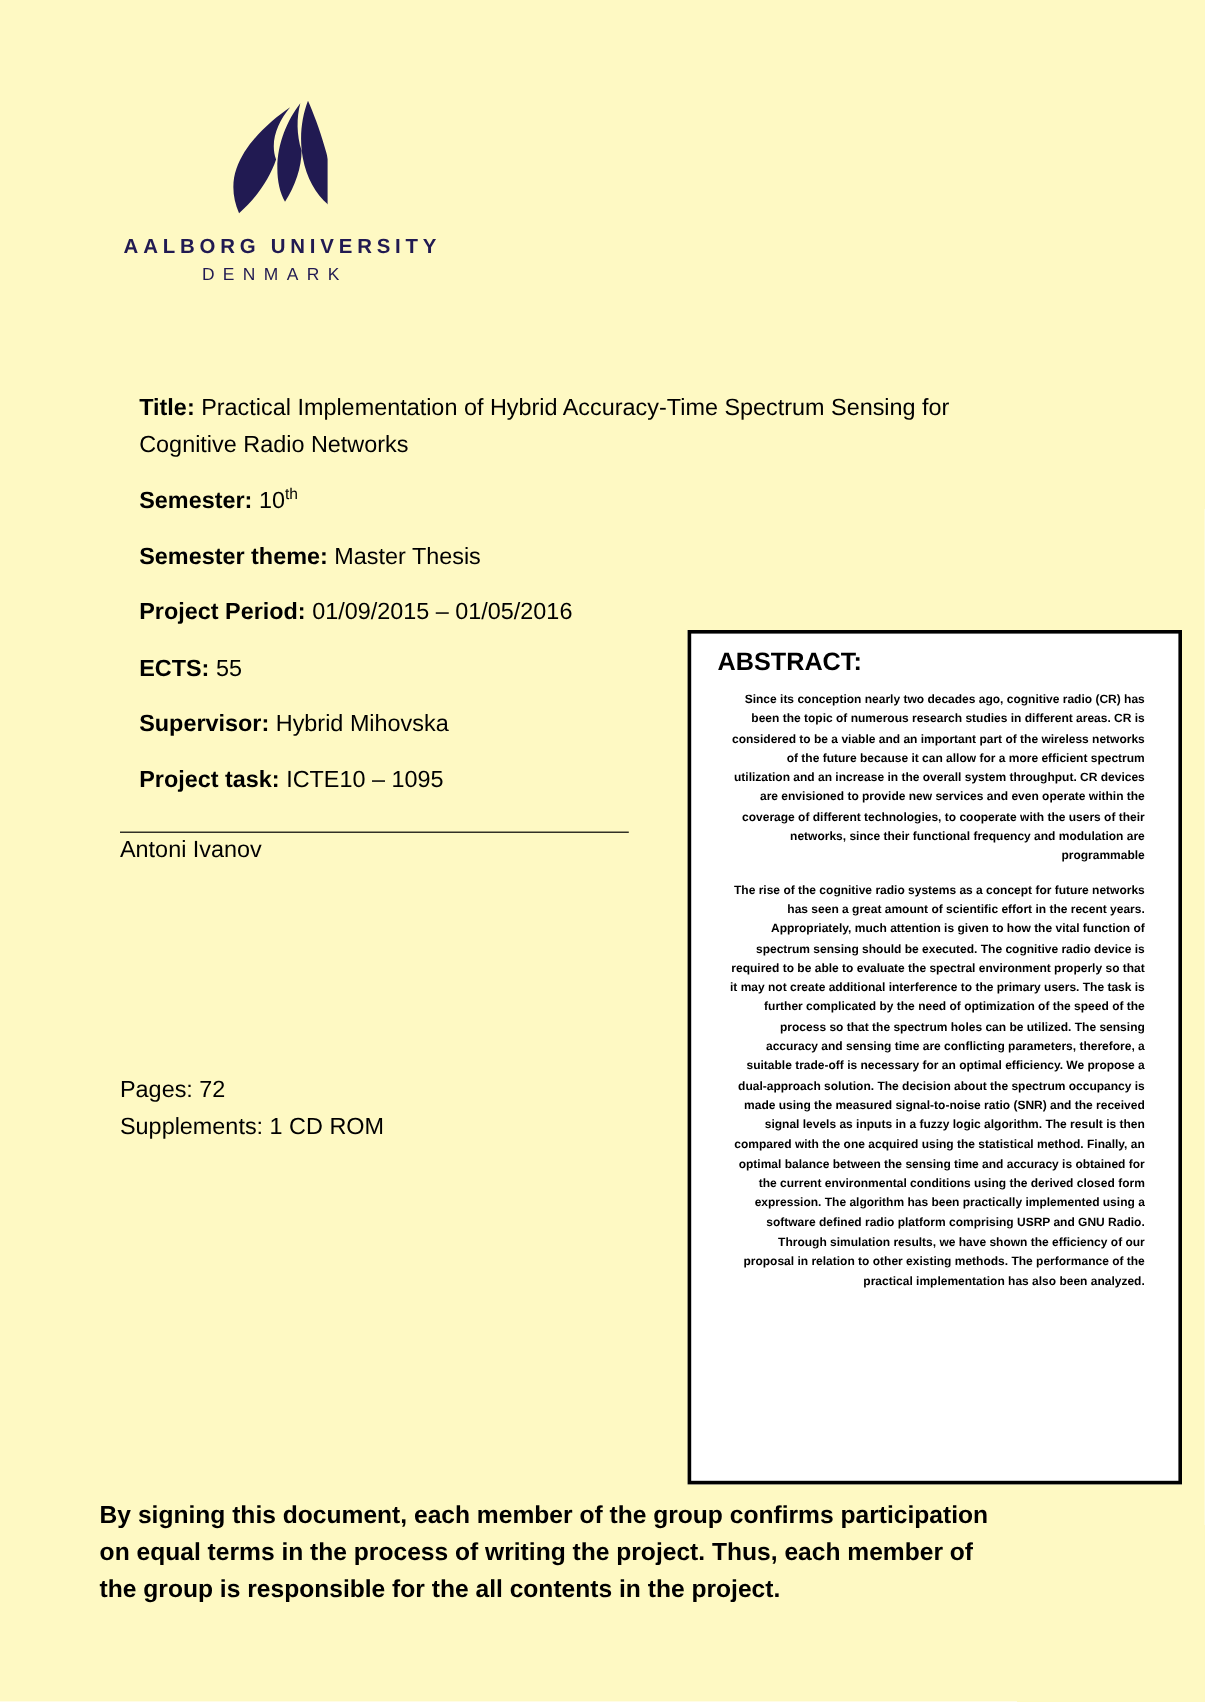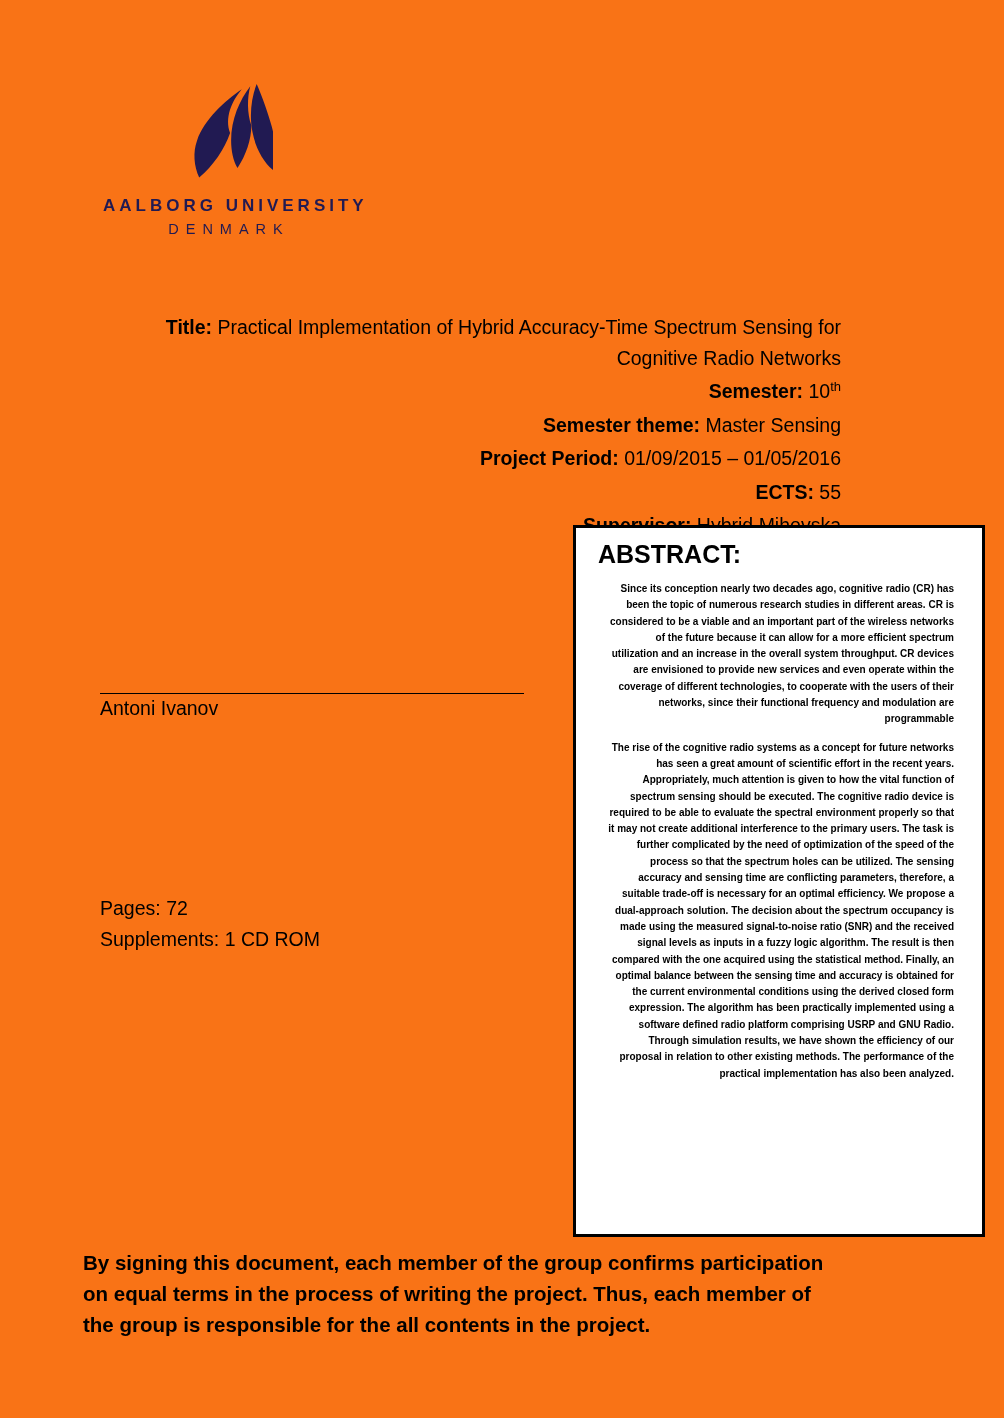--- a/index.html
+++ b/index.html
@@ -1,50 +1,50 @@
 <!DOCTYPE html>
 <html><head>
 <meta charset="utf-8">
 <style>
   html, body { margin: 0; padding: 0; background: #ffffff; }
   .page {
     position: relative;
     width: 1004px;
     height: 1418px;
-    background: #f97316;
+    background: #fef9c3;
     font-family: "Liberation Sans", sans-serif;
     color: #000000;
     overflow: hidden;
   }
 
   
   .logo-block { position: absolute; left: 103px; top: 84px; width: 252px; text-align: center; }
   .logo-swoosh svg { display: block; margin: 0 auto; }
   .logo-wordmark {
     margin-top: 12px; font-weight: 700; font-size: 17px;
     letter-spacing: 4px; color: #211a52; white-space: nowrap;
   }
   .logo-country {
     margin-top: 5px; font-weight: 400; font-size: 14.5px;
     letter-spacing: 7px; color: #211a52; white-space: nowrap;
   }
 
   
   .info { position: absolute; left: 100px; top: 309px; width: 744px; font-size: 19.5px; line-height: 30.5px; }
-  .info p { margin: 3px; text-align: right; }
+  .info p { margin: 16px; }
   .info b { font-weight: 700; }
   .sup-note { font-size: 13px; line-height: 0; vertical-align: 7px; }
 
   
   .abstract-box {
     position: absolute; left: 573px; top: 525px; width: 412px; height: 712px;
     border: 3px solid #000000; box-sizing: border-box;
     padding: 10px 16px 8px 20px; overflow: hidden; background: #ffffff;
   }
-  .abstract-heading { font-size: 25px; font-weight: 700; margin: 2px 0 9px 2px; }
+  .abstract-heading { font-size: 21px; font-weight: 700; margin: 2px 0 9px 2px; }
   .abstract-body p {
     margin: 12px; font-size: 10px; font-weight: 700; line-height: 16.3px; text-align: right;
   }
 
   
   .signature { position: absolute; left: 100px; top: 693px; width: 424px; }
   .signature-line { border-top: 1.5px solid #000000; height: 0; }
   .signature-name { margin-top: 3px; font-size: 19.5px; }
 
   
@@ -72,21 +72,21 @@
         </g>
       </svg>
     </div>
     <div class="logo-wordmark">AALBORG UNIVERSITY</div>
     <div class="logo-country">DENMARK</div>
   </div>
 
   <div class="info">
     <p><b>Title:</b> <span>Practical Implementation of Hybrid Accuracy-Time Spectrum Sensing for Cognitive Radio Networks</span></p>
     <p><b>Semester:</b> <span>10</span><span class="sup-note">th</span></p>
-    <p><b>Semester theme:</b> <span>Master Sensing</span></p>
+    <p><b>Semester theme:</b> <span>Master Thesis</span></p>
     <p><b>Project Period:</b> <span>01/09/2015 – 01/05/2016</span></p>
     <p><b>ECTS:</b> <span>55</span></p>
     <p><b>Supervisor:</b> <span>Hybrid Mihovska</span></p>
     <p><b>Project task:</b> <span>ICTE10 – 1095</span></p>
   </div>
 
   <div class="abstract-box">
     <div class="abstract-heading">ABSTRACT:</div>
     <div class="abstract-body">
       <p>Since its conception nearly two decades ago, cognitive radio (CR) has been the topic of numerous research studies in different areas. CR is considered to be a viable and an important part of the wireless networks of the future because it can allow for a more efficient spectrum utilization and an increase in the overall system throughput. CR devices are envisioned to provide new services and even operate within the coverage of different technologies, to cooperate with the users of their networks, since their functional frequency and modulation are programmable</p>

